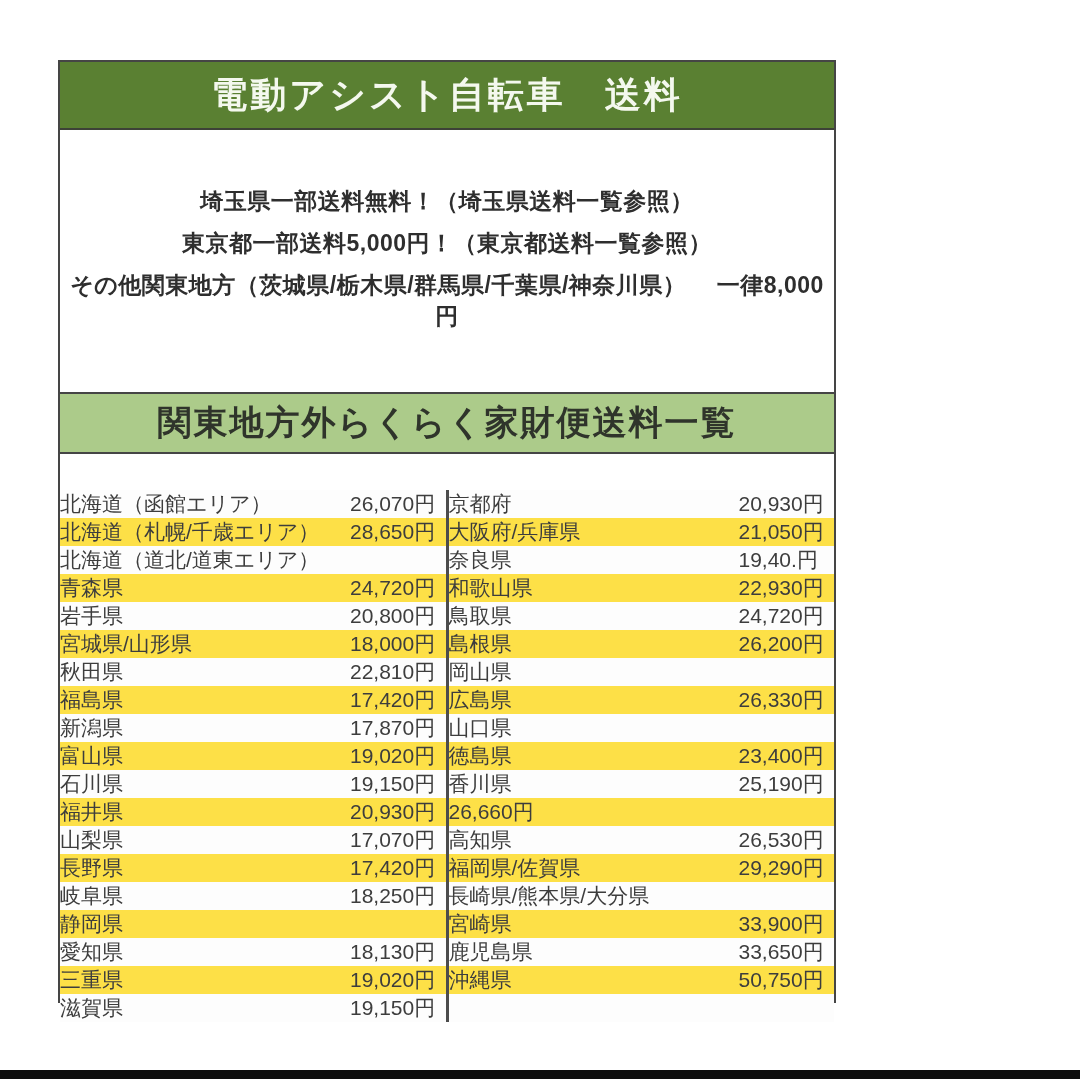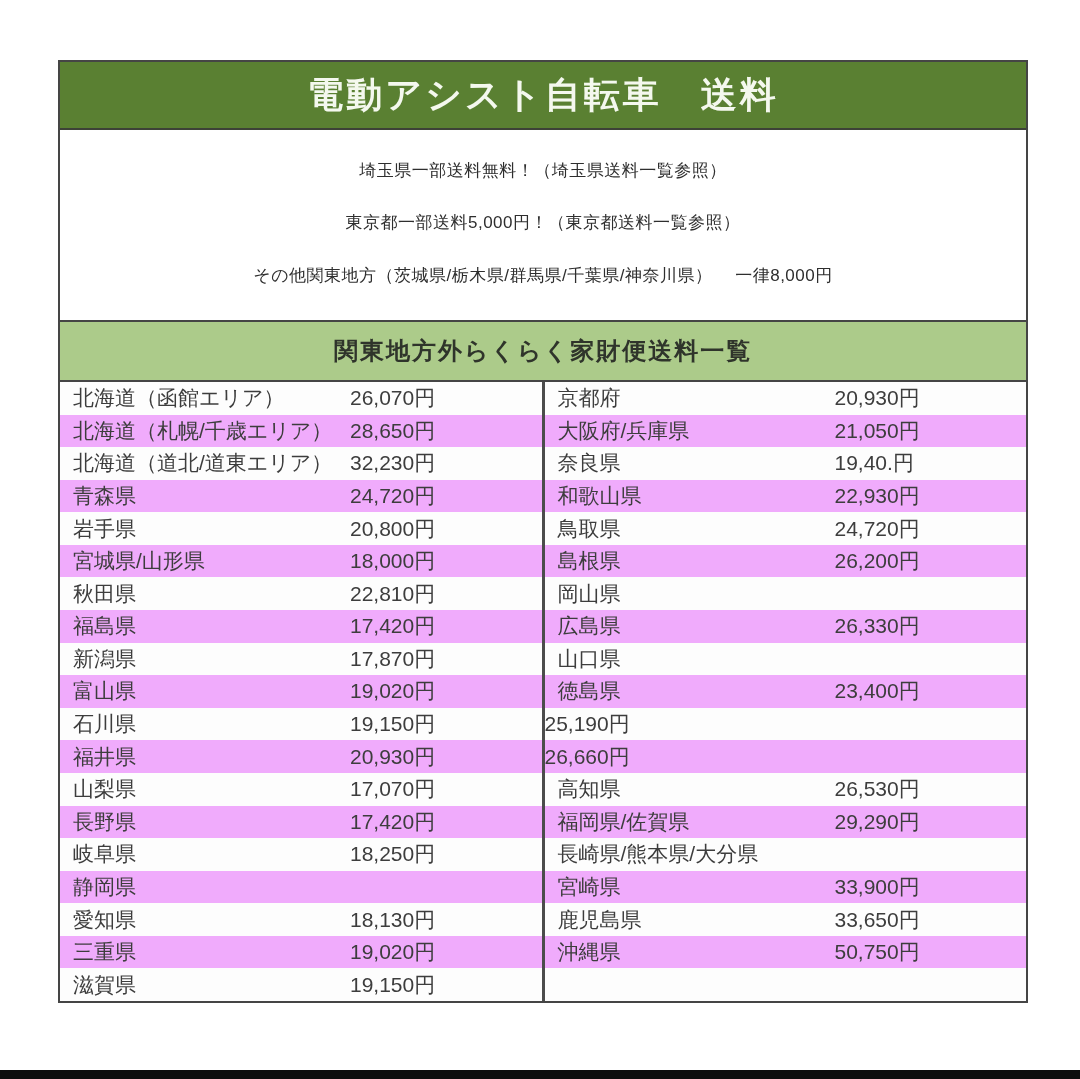--- a/index.html
+++ b/index.html
@@ -8,25 +8,26 @@
     width: 1080px; height: 1079px;
     position: relative;
     overflow: hidden;
     font-family: "Liberation Sans", "DejaVu Sans", sans-serif;
   }
   .canvas { position: absolute; inset: 0; background: #ffffff; }
 
   .content-box {
     position: absolute;
     left: 58px; top: 60px;
-    width: 970px; height: 943px;
+    width: 778px; height: 943px;
     border: 2px solid #454545;
     display: flex;
     flex-direction: column;
     background: #ffffff;
+    gap: 36px;
   }
 
   .header {
     height: 68px;
     flex: 0 0 68px;
     background: #5A8032;
     border-bottom: 2px solid #3d4237;
     color: #f4f8ee;
     font-size: 36px;
     font-weight: bold;
@@ -39,32 +40,33 @@
   .notices {
     flex: 0 0 190px;
     display: flex;
     flex-direction: column;
     justify-content: space-around;
     padding: 14px 0 18px 0;
     background: #ffffff;
   }
   .notice-line {
     text-align: center;
-    font-size: 17px;
+    font-size: 23px;
     color: #2e2e2e;
     letter-spacing: 0.5px;
+    font-weight: bold;
   }
 
   .subtitle {
     flex: 0 0 62px;
     background: #ACCB8A;
     border-top: 2px solid #454545;
     border-bottom: 2px solid #454545;
     color: #2f342b;
-    font-size: 24px;
+    font-size: 34px;
     font-weight: bold;
     letter-spacing: 2px;
     display: flex;
     align-items: center;
     justify-content: center;
   }
 
   .fee-table {
     flex: 1 1 auto;
     display: flex;
@@ -80,24 +82,23 @@
     background: #4c4c4c;
   }
   .row {
     flex: 1 1 0;
     display: flex;
     align-items: center;
     background: #fdfdfd;
     color: #3d3d3d;
     font-size: 21px;
   }
-  .row.alt { background: #f0abfc; }
+  .row.alt { background: #fde047; }
   .region {
     flex: 0 0 290px;
-    padding-left: 13px;
     white-space: nowrap;
     overflow: hidden;
   }
   .price {
     flex: 1 1 auto;
     white-space: nowrap;
   }
 
   .bottom-bar {
     position: absolute;
@@ -127,21 +128,20 @@
           <div class="row">
             <span class="region">北海道（函館エリア）</span>
             <span class="price">26,070円</span>
           </div>
           <div class="row alt">
             <span class="region">北海道（札幌/千歳エリア）</span>
             <span class="price">28,650円</span>
           </div>
           <div class="row">
             <span class="region">北海道（道北/道東エリア）</span>
-            <span class="price">32,230円</span>
           </div>
           <div class="row alt">
             <span class="region">青森県</span>
             <span class="price">24,720円</span>
           </div>
           <div class="row">
             <span class="region">岩手県</span>
             <span class="price">20,800円</span>
           </div>
           <div class="row alt">
@@ -234,20 +234,21 @@
             <span class="price">26,330円</span>
           </div>
           <div class="row">
             <span class="region">山口県</span>
           </div>
           <div class="row alt">
             <span class="region">徳島県</span>
             <span class="price">23,400円</span>
           </div>
           <div class="row">
+            <span class="region">香川県</span>
             <span class="price">25,190円</span>
           </div>
           <div class="row alt">
             <span class="price">26,660円</span>
           </div>
           <div class="row">
             <span class="region">高知県</span>
             <span class="price">26,530円</span>
           </div>
           <div class="row alt">

